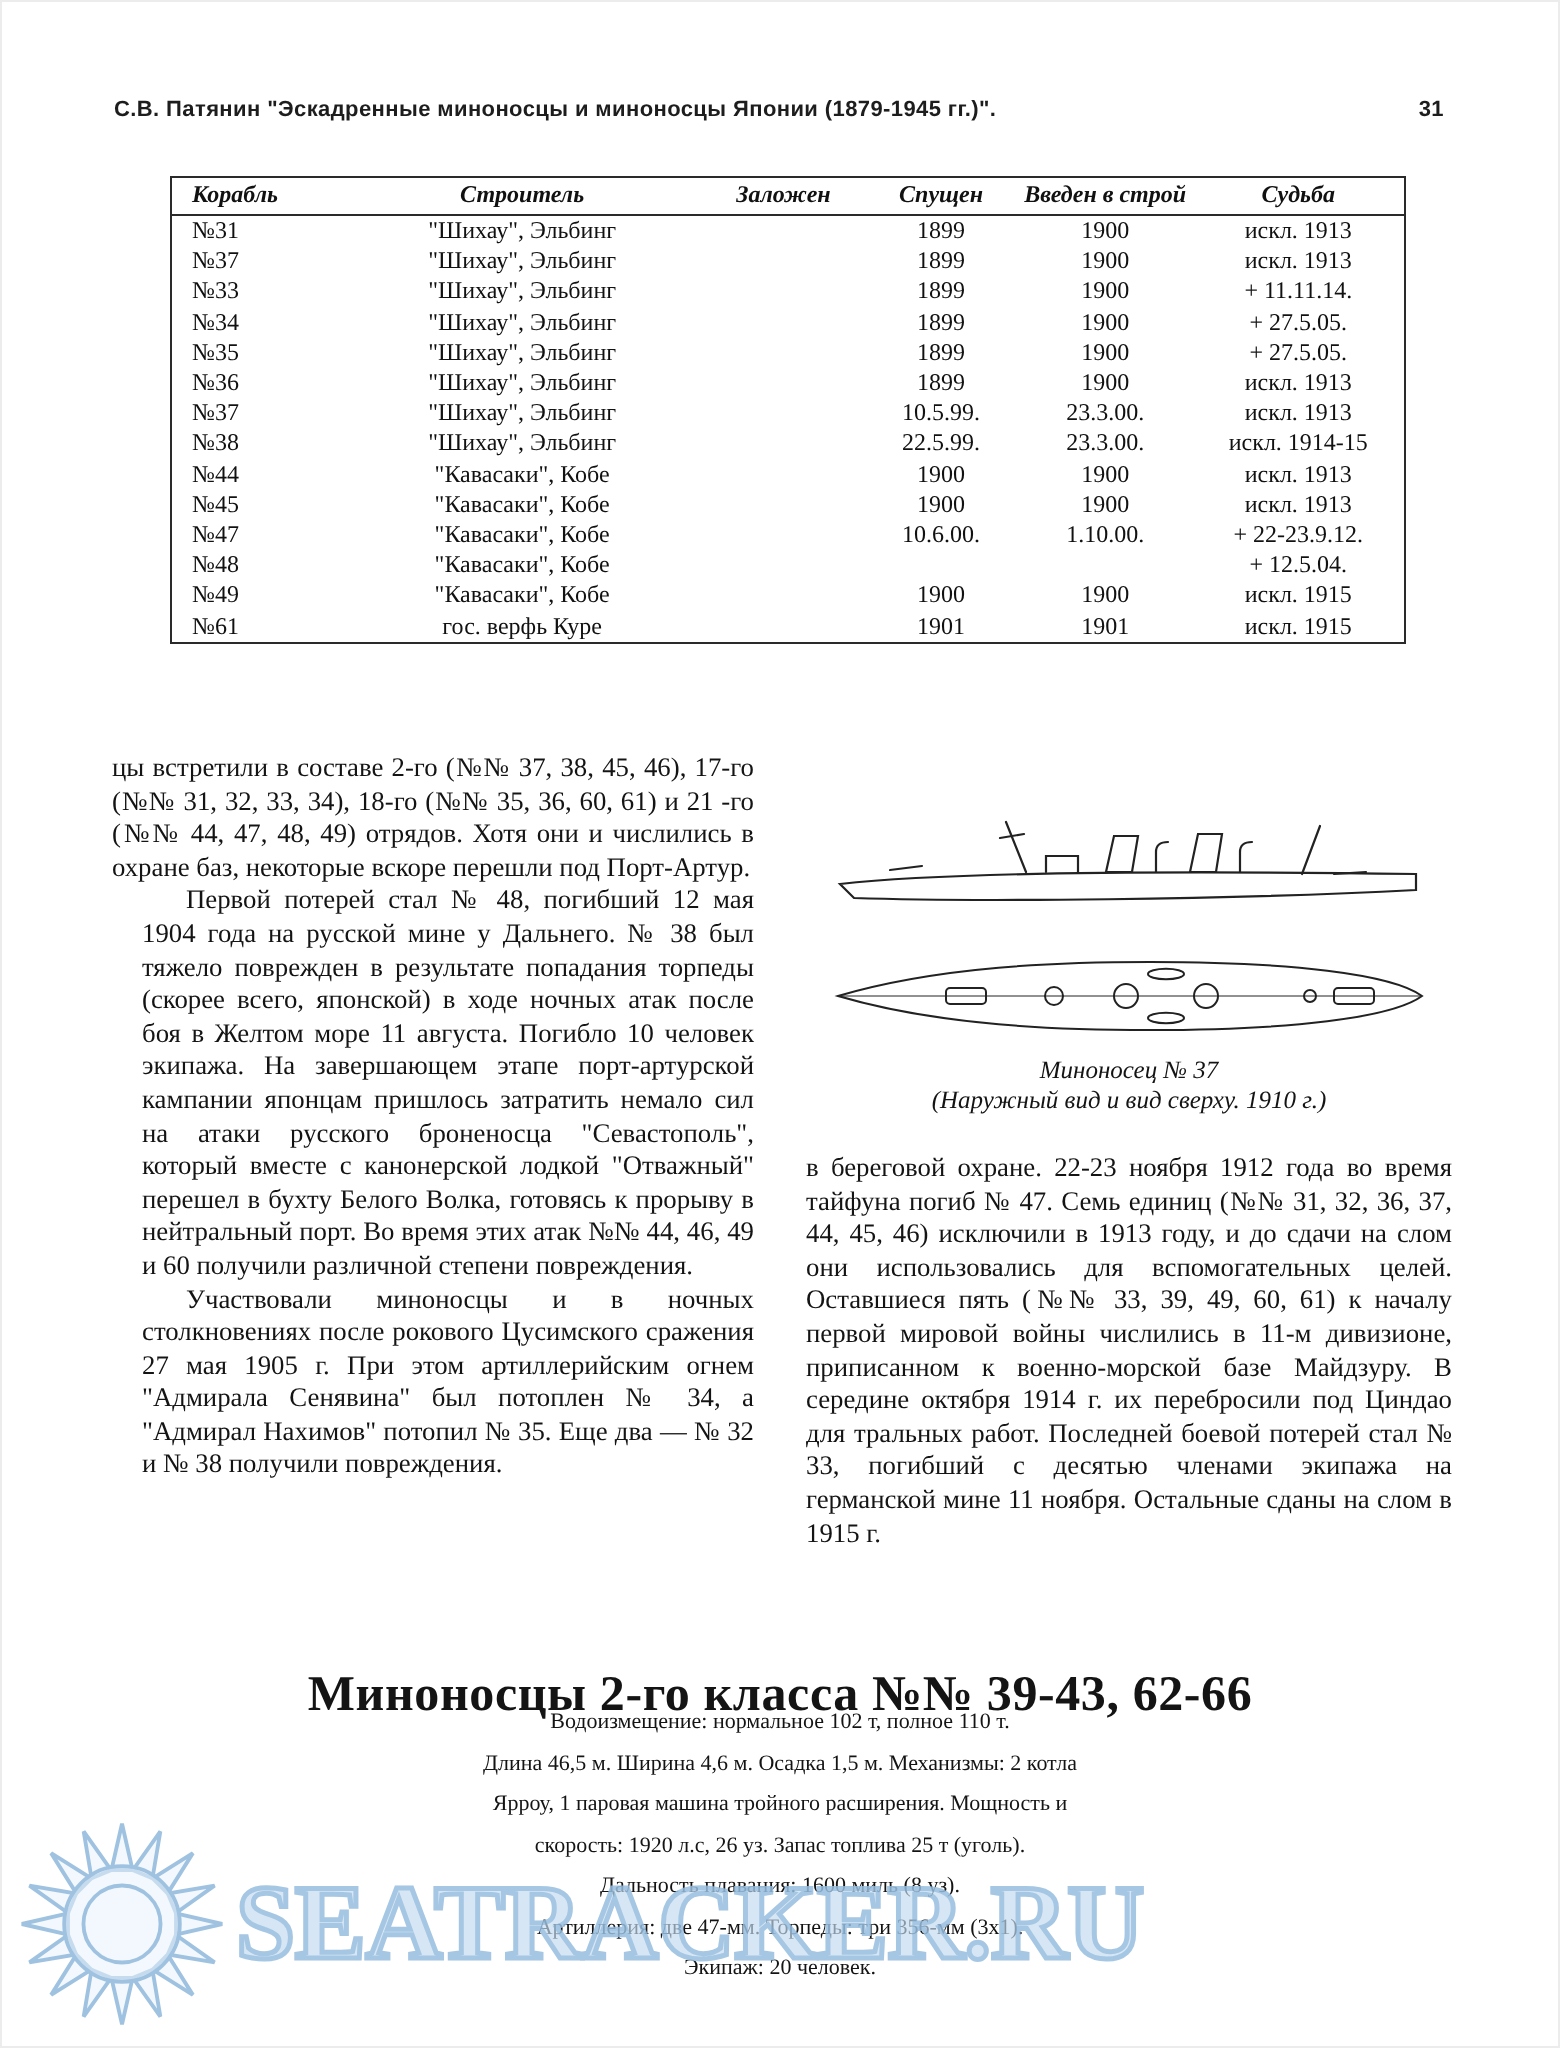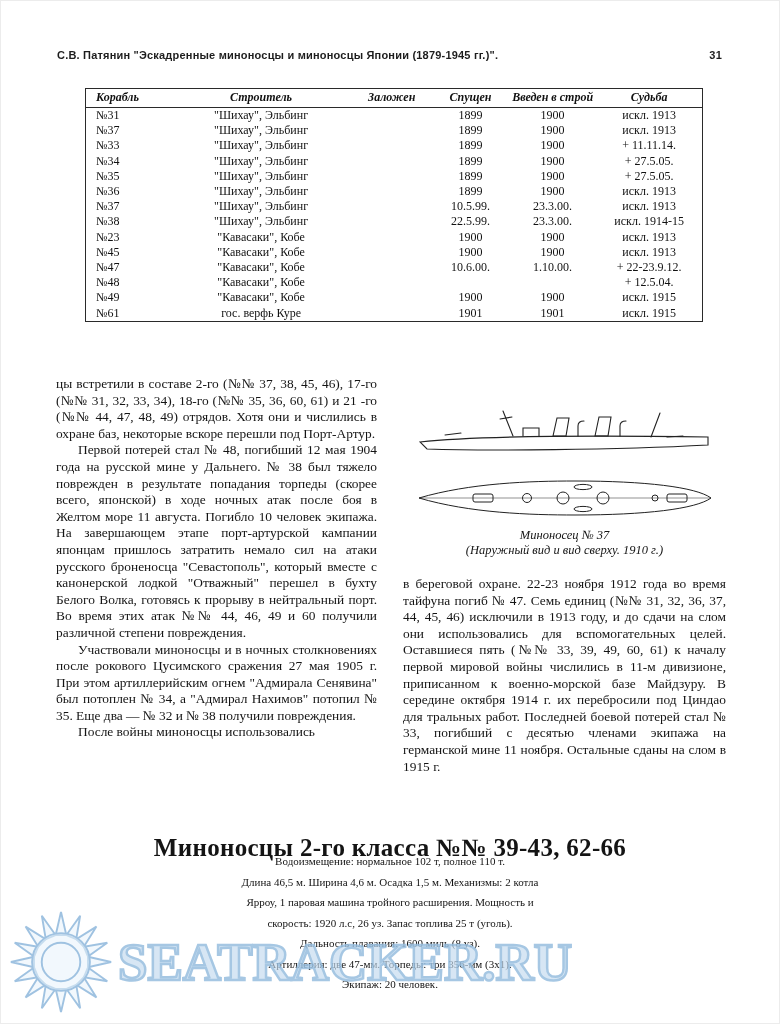--- a/index.html
+++ b/index.html
@@ -39,21 +39,21 @@
   .c-fate     { width:105px; }
 
   
   .col-left, .col-right {
     position:absolute; text-align:justify;
     font-size:13.4px; line-height:16.6px;
   }
   .col-left  { left:56px;  top:376px; width:321px; }
   .col-right { left:403px; top:576px; width:323px; }
   .col-left p, .col-right p { margin:0; }
-  p.indent { text-indent:22px; }
+  p.indent { text-indent:22px;margin-left:15px; }
   p.no-indent { text-indent:0; }
 
   
   .ship-figure { position:absolute; left:403px; top:408px; width:323px; margin:0; text-align:center; }
   .ship-figure svg { display:block; margin:0 auto; }
   .ship-figure .side-view { margin-bottom:10px; }
   .fig-caption { margin-top:8px; font-size:12.5px; line-height:15px; font-style:italic; }
   .cap1 { font-weight:normal; }
 
   
@@ -160,21 +160,21 @@
         </tr>
         <tr>
           <td class="c-ship">№38</td>
           <td class="c-builder">"Шихау", Эльбинг</td>
           <td class="c-laid"></td>
           <td class="c-launch">22.5.99.</td>
           <td class="c-comm">23.3.00.</td>
           <td class="c-fate">искл. 1914-15</td>
         </tr>
         <tr>
-          <td class="c-ship">№23</td>
+          <td class="c-ship">№44</td>
           <td class="c-builder">"Кавасаки", Кобе</td>
           <td class="c-laid"></td>
           <td class="c-launch">1900</td>
           <td class="c-comm">1900</td>
           <td class="c-fate">искл. 1913</td>
         </tr>
         <tr>
           <td class="c-ship">№45</td>
           <td class="c-builder">"Кавасаки", Кобе</td>
           <td class="c-laid"></td>
@@ -214,21 +214,20 @@
           <td class="c-comm">1901</td>
           <td class="c-fate">искл. 1915</td>
         </tr>
     </tbody>
   </table>
 
   <div class="col-left">
     <p class="no-indent">цы встретили в составе 2-го (№№ 37, 38, 45, 46), 17-го (№№ 31, 32, 33, 34), 18-го (№№ 35, 36, 60, 61) и 21 -го (№№ 44, 47, 48, 49) отрядов. Хотя они и числились в охране баз, некоторые вскоре перешли под Порт-Артур.</p>
     <p class="indent">Первой потерей стал № 48, погибший 12 мая 1904 года на русской мине у Дальнего. № 38 был тяжело поврежден в результате попадания торпеды (скорее всего, японской) в ходе ночных атак после боя в Желтом море 11 августа. Погибло 10 человек экипажа. На завершающем этапе порт-артурской кампании японцам пришлось затратить немало сил на атаки русского броненосца "Севастополь", который вместе с канонерской лодкой "Отважный" перешел в бухту Белого Волка, готовясь к прорыву в нейтральный порт. Во время этих атак №№ 44, 46, 49 и 60 получили различной степени повреждения.</p>
       <p class="indent">Участвовали миноносцы и в ночных столкновениях после рокового Цусимского сражения 27 мая 1905 г. При этом артиллерийским огнем "Адмирала Сенявина" был потоплен № 34, а "Адмирал Нахимов" потопил № 35. Еще два — № 32 и № 38 получили повреждения.</p>
-      <p class="indent">После войны миноносцы использовались</p>
   </div>
 
   <figure class="ship-figure">
     <svg class="side-view" width="300" height="58" viewBox="0 0 300 58" xmlns="http://www.w3.org/2000/svg">
       <g stroke="#222" stroke-width="1.1" fill="none" stroke-linecap="round">
         <path d="M5,34 C50,29 150,27 293,29 L293,37 C200,42 70,43 12,41 Z"></path>
         <line x1="98" y1="28" x2="88" y2="3"></line>
         <line x1="85" y1="11" x2="97" y2="9"></line>
         <line x1="236" y1="29" x2="245" y2="5"></line>
         <path d="M108,28 L108,20 L124,20 L124,28"></path>

